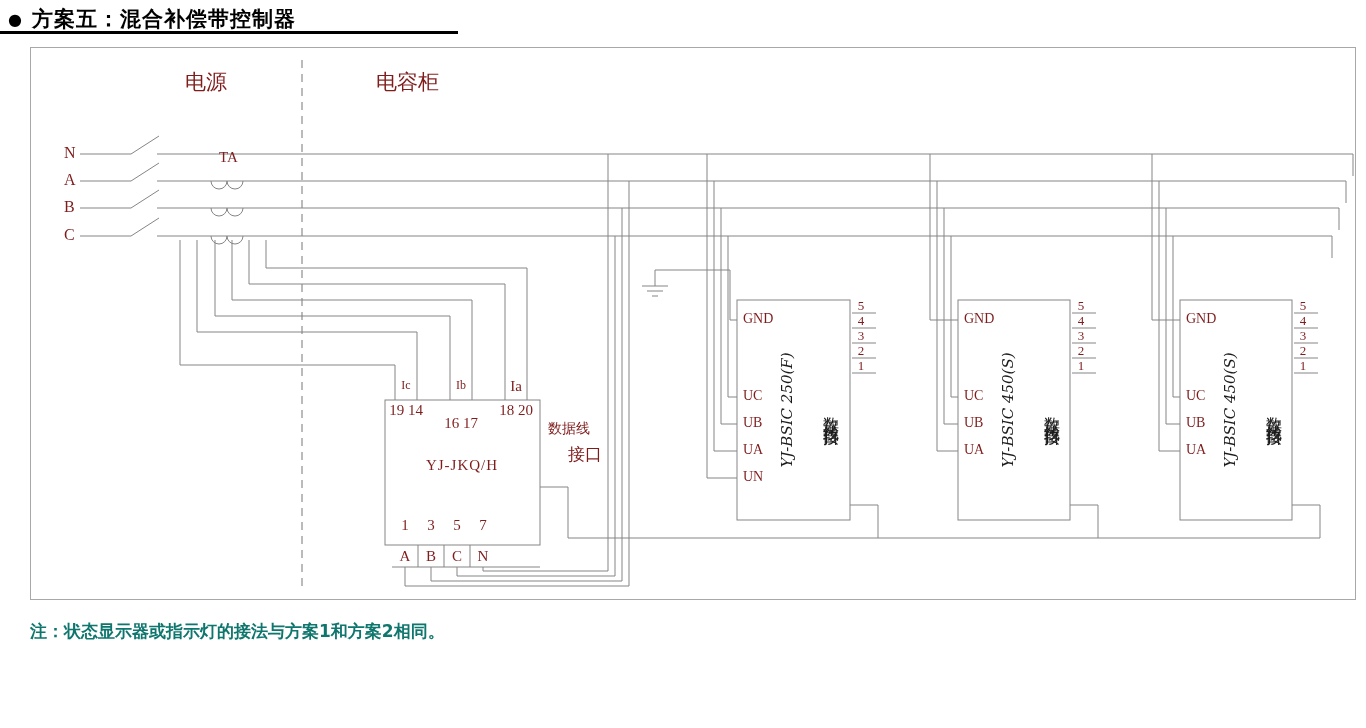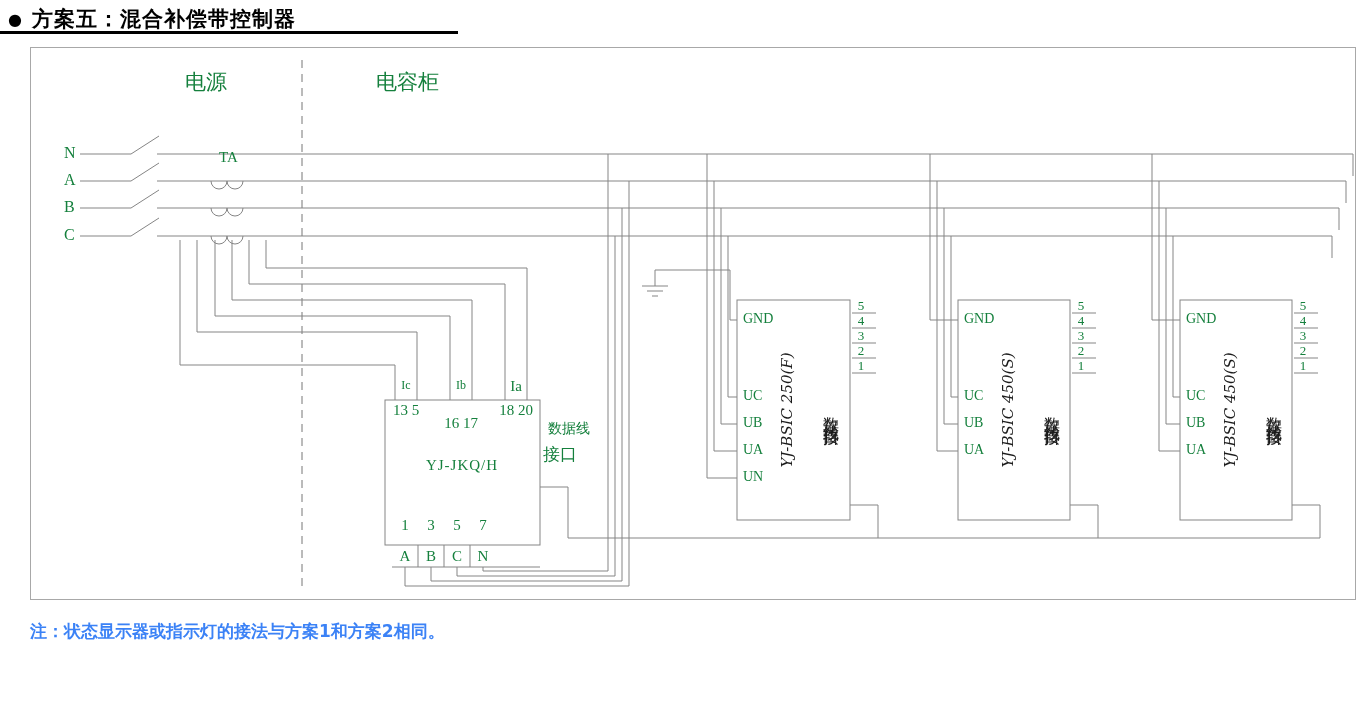--- a/index.html
+++ b/index.html
@@ -1,29 +1,29 @@
 <!DOCTYPE html>
 <html><head>
 <meta charset="utf-8">
 <style>
   html,body{margin:0;padding:0;}
   body{width:1366px;height:728px;background:#ffffff;position:relative;overflow:hidden;
        font-family:"Liberation Serif",serif;}
   .canvas{position:absolute;left:0;top:0;width:1366px;height:728px;}
   svg.schematic{position:absolute;left:0;top:0;}
-  .lbl{position:absolute;color:#15803d;white-space:nowrap;line-height:1;}
+  .lbl{position:absolute;color:#7f1d1d;white-space:nowrap;line-height:1;}
   .c{transform:translateX(-50%);}
   .title-row{position:absolute;left:8px;top:5px;display:flex;align-items:center;gap:10px;
              font-family:"DejaVu Sans",sans-serif;color:#000;}
   .title-bullet{font-size:16px;}
   .title-text{font-size:21px;font-weight:bold;letter-spacing:1px;}
   .title-underline{position:absolute;left:0;top:31px;width:458px;height:3px;background:#000;}
   .zone{font-size:21px;}
   .note{position:absolute;left:30px;top:620px;font-family:"DejaVu Sans",sans-serif;
-        font-size:17px;font-weight:bold;color:#3b82f6;}
+        font-size:17px;font-weight:bold;color:#0f766e;}
   .vtext{position:absolute;writing-mode:vertical-rl;text-orientation:upright;
          letter-spacing:4px;font-size:16px;color:#1b1b1b;line-height:1;}
   .model{position:absolute;width:212px;height:18px;transform:rotate(-90deg);
          text-align:center;font-family:"DejaVu Serif",serif;font-style:italic;
          font-size:15px;color:#1b1b1b;white-space:nowrap;}
 </style>
 </head>
 <body>
 
 <div class="canvas">
@@ -121,38 +121,38 @@
   <span class="lbl" style="left:64px;top:145px;font-size:16px">N</span>
   <span class="lbl" style="left:64px;top:172px;font-size:16px">A</span>
   <span class="lbl" style="left:64px;top:199px;font-size:16px">B</span>
   <span class="lbl" style="left:64px;top:227px;font-size:16px">C</span>
   <span class="lbl" style="left:219px;top:150px;font-size:15px">TA</span>
 
   <span class="lbl c" style="left:406px;top:379px;font-size:12px">Ic</span>
   <span class="lbl c" style="left:461px;top:379px;font-size:12px">Ib</span>
   <span class="lbl c" style="left:516px;top:379px;font-size:15px">Ia</span>
 
-  <span class="lbl c" style="left:406px;top:403px;font-size:15px">13 5</span>
+  <span class="lbl c" style="left:406px;top:403px;font-size:15px">19 14</span>
   <span class="lbl c" style="left:461px;top:416px;font-size:15px">16 17</span>
   <span class="lbl c" style="left:516px;top:403px;font-size:15px">18 20</span>
 
   <span class="lbl c" style="left:462px;top:458px;font-size:15px;letter-spacing:1px">YJ-JKQ/H</span>
 
   <span class="lbl c" style="left:405px;top:518px;font-size:15px">1</span>
   <span class="lbl c" style="left:431px;top:518px;font-size:15px">3</span>
   <span class="lbl c" style="left:457px;top:518px;font-size:15px">5</span>
   <span class="lbl c" style="left:483px;top:518px;font-size:15px">7</span>
 
   <span class="lbl c" style="left:405px;top:549px;font-size:15px">A</span>
   <span class="lbl c" style="left:431px;top:549px;font-size:15px">B</span>
   <span class="lbl c" style="left:457px;top:549px;font-size:15px">C</span>
   <span class="lbl c" style="left:483px;top:549px;font-size:15px">N</span>
 
   <span class="lbl" style="left:548px;top:422px;font-size:14px">数据线</span>
-  <span class="lbl" style="left:543px;top:446px;font-size:17px">接口</span>
+  <span class="lbl" style="left:568px;top:446px;font-size:17px">接口</span>
 
   <div class="model" style="left:681px;top:401px">YJ-BSIC 250(F)</div>
   <div class="vtext" style="left:823px;top:404px">数据线接口</div>
   <span class="lbl" style="left:743px;top:312px;font-size:14px">GND</span>
   <span class="lbl" style="left:743px;top:389px;font-size:14px">UC</span>
   <span class="lbl" style="left:743px;top:416px;font-size:14px">UB</span>
   <span class="lbl" style="left:743px;top:443px;font-size:14px">UA</span>
   <span class="lbl" style="left:743px;top:470px;font-size:14px">UN</span>
   <span class="lbl c" style="left:861px;top:299px;font-size:13px">5</span>
   <span class="lbl c" style="left:861px;top:314px;font-size:13px">4</span>

